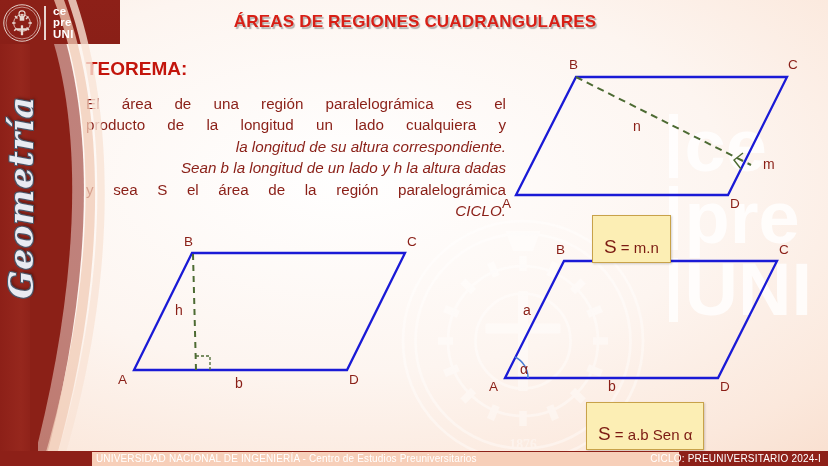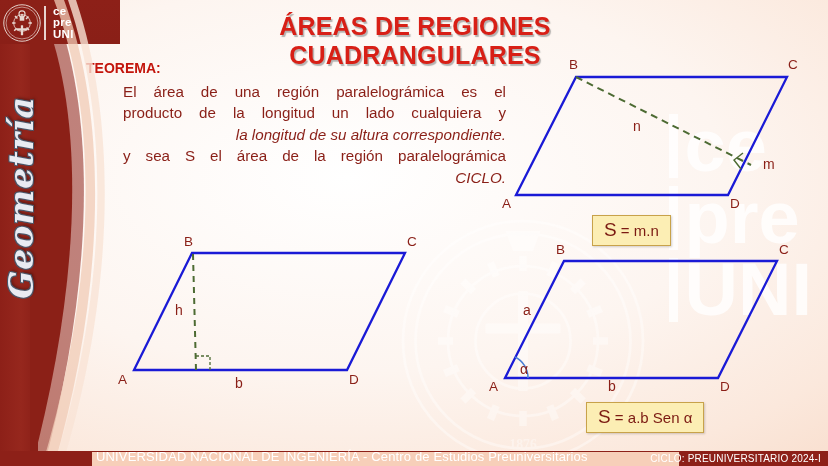--- a/index.html
+++ b/index.html
@@ -112,58 +112,58 @@
   .wm-row { position: relative; }
 
   
   .title {
     position: absolute;
     left: 150px; top: 12px;
     width: 530px;
     text-align: center;
     font-family: "Liberation Sans", sans-serif;
     font-weight: bold;
-    font-size: 25px;
+    font-size: 17px;
     color: #d81f16;
     letter-spacing: .2px;
     text-shadow: 1.5px 1.5px 1px rgba(120,120,120,.55);
     z-index: 5;
   }
 
   
   .theorem {
     position: absolute;
     left: 86px; top: 58px;
     width: 420px;
     z-index: 5;
     color: #8a1f17;
     font-size: 15.2px;
     line-height: 21.5px;
   }
   .theorem-head {
     font-weight: bold;
-    font-size: 14px;
+    font-size: 19px;
     color: #c3150c;
-    margin-bottom: 1px;
-  }
-  .just { text-align: justify; text-align-last: justify; margin-left: 37px; }
+    margin-bottom: 13px;
+  }
+  .just { text-align: justify; text-align-last: justify; }
   .nj { text-align: right; font-style: italic; }
 
   
   .fig { position: absolute; z-index: 4; }
   .fig svg { display: block; overflow: visible; }
 
   
   .fbox {
     position: absolute;
     z-index: 5;
     background: #fceeb4;
     border: 1px solid #c8a24a;
     box-shadow: 1px 1px 2px rgba(0,0,0,.18);
-    padding: 3px 11px 4px 11px;
+    padding: 20px 11px 4px 11px;
     color: #7b1a12;
     font-size: 15px;
     white-space: nowrap;
   }
   .fbox .big { font-size: 19px; }
 
   
   .footer {
     position: absolute;
     left: 0; bottom: 0;
@@ -174,21 +174,21 @@
   .footer-left-shape {
     position: absolute;
     left: 0; bottom: 0;
     width: 92px; height: 15px;
     background: #8d2018;
     z-index: 7;
   }
   .footer-left-text {
     position: absolute;
     left: 96px; bottom: 2px;
-    font-size: 13px;
+    font-size: 10px;
     color: #ffffff;
     letter-spacing: .15px;
     z-index: 8;
     white-space: nowrap;
   }
   .footer-right-shape {
     position: absolute;
     right: 0; bottom: 0;
     width: 149px; height: 15px;
     background: #8d2018;
@@ -312,20 +312,21 @@
     </div>
   </div>
 
   <div class="title">ÁREAS DE REGIONES CUADRANGULARES</div>
 
   <div class="theorem">
     <div class="theorem-head">TEOREMA:</div>
     <div class="just">El área de una región paralelográmica es el</div>
     <div class="just">producto de la longitud un lado   cualquiera y</div>
     <div class="nj">la longitud de su altura  correspondiente.</div>
+    <div class="nj">Sean b la longitud de un lado y h la altura dadas</div>
     <div class="just">y sea S el área de la región paralelográmica</div>
     <div class="nj">CICLO.</div>
   </div>
 
   <div class="fig" style="left:495px; top:52px; width:330px; height:160px;">
     <svg width="330" height="160" viewBox="0 0 330 160" aria-hidden="false">
 
       <polygon points="21,143 81,25 292,25 233,143" fill="none" stroke="#1a1ad6" stroke-width="2.3"></polygon>
 
       <line x1="81" y1="25" x2="256" y2="113" stroke="#4d6b33" stroke-width="2" stroke-dasharray="7,5"></line>

